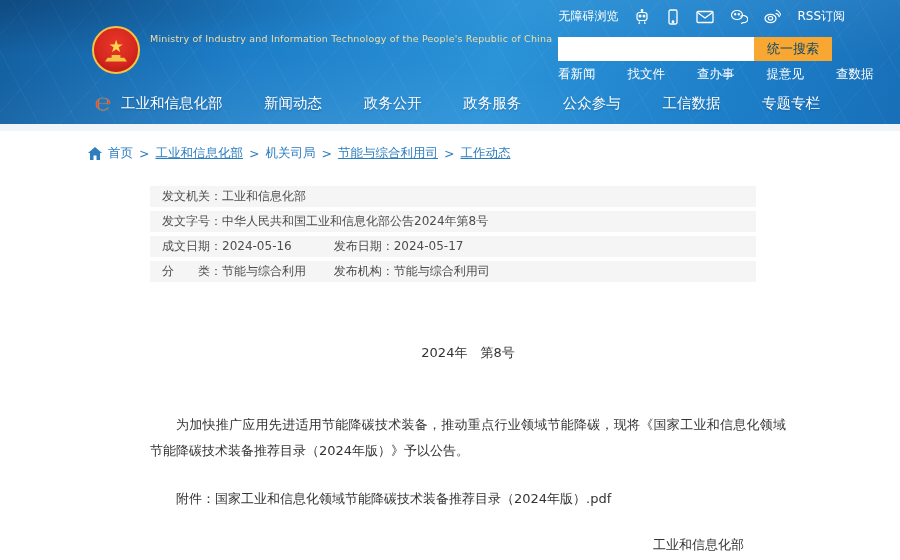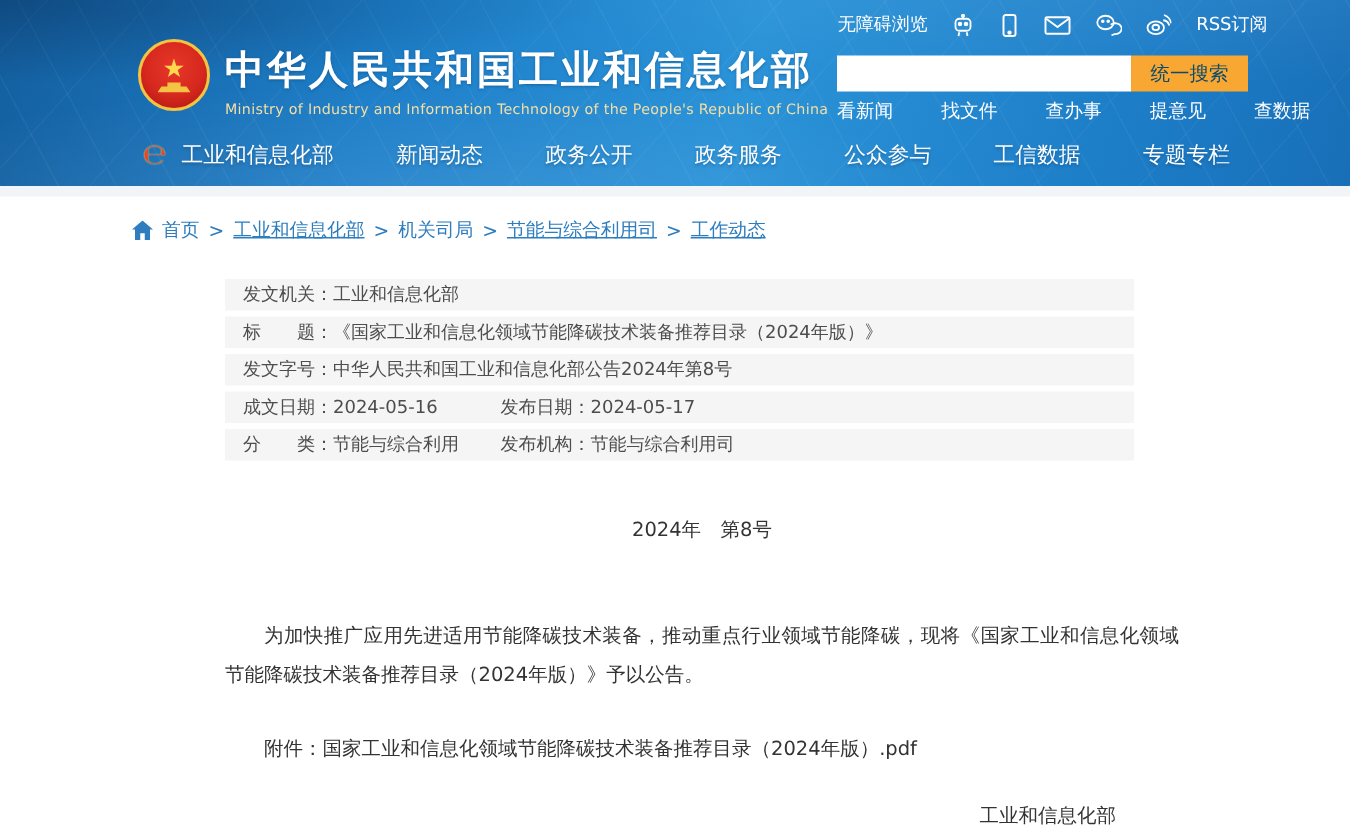--- a/index.html
+++ b/index.html
@@ -125,21 +125,20 @@
       </span>
       <span class="tb-link">RSS订阅</span>
     </div>
 
     <div class="emblem">
       <div class="star">★</div>
       <div class="gate"></div>
     </div>
 
     <div class="site-title">
-      <div class="cn">中华人民共和国工业和信息化部</div>
       <div class="en">Ministry of Industry and Information Technology of the People's Republic of China</div>
     </div>
 
     <div class="search-box">
       <input class="search-input" type="text" value="" style="">
       <button class="search-btn">统一搜索</button>
     </div>
 
     <div class="quick-links">
       <span>看新闻</span>
@@ -180,23 +179,20 @@
     <span class="crumb u">节能与综合利用司</span>
     <span class="crumb-sep">&gt;</span>
     <span class="crumb u">工作动态</span>
   </div>
 
   <div class="meta-table">
     <div class="m-row">
       <span class="m-cell"><span class="m-label">发文机关：</span><span class="m-value">工业和信息化部</span></span>
     </div>
     <div class="m-row">
-      <span class="m-cell"><span class="m-label">标　　题：</span><span class="m-value">《国家工业和信息化领域节能降碳技术装备推荐目录（2024年版）》</span></span>
-    </div>
-    <div class="m-row">
       <span class="m-cell"><span class="m-label">发文字号：</span><span class="m-value">中华人民共和国工业和信息化部公告2024年第8号</span></span>
     </div>
     <div class="m-row two">
       <span class="m-cell"><span class="m-label">成文日期：</span><span class="m-value">2024-05-16</span></span>
       <span class="m-cell"><span class="m-label">发布日期：</span><span class="m-value">2024-05-17</span></span>
     </div>
     <div class="m-row two">
       <span class="m-cell"><span class="m-label">分　　类：</span><span class="m-value">节能与综合利用</span></span>
       <span class="m-cell"><span class="m-label">发布机构：</span><span class="m-value">节能与综合利用司</span></span>
     </div>

